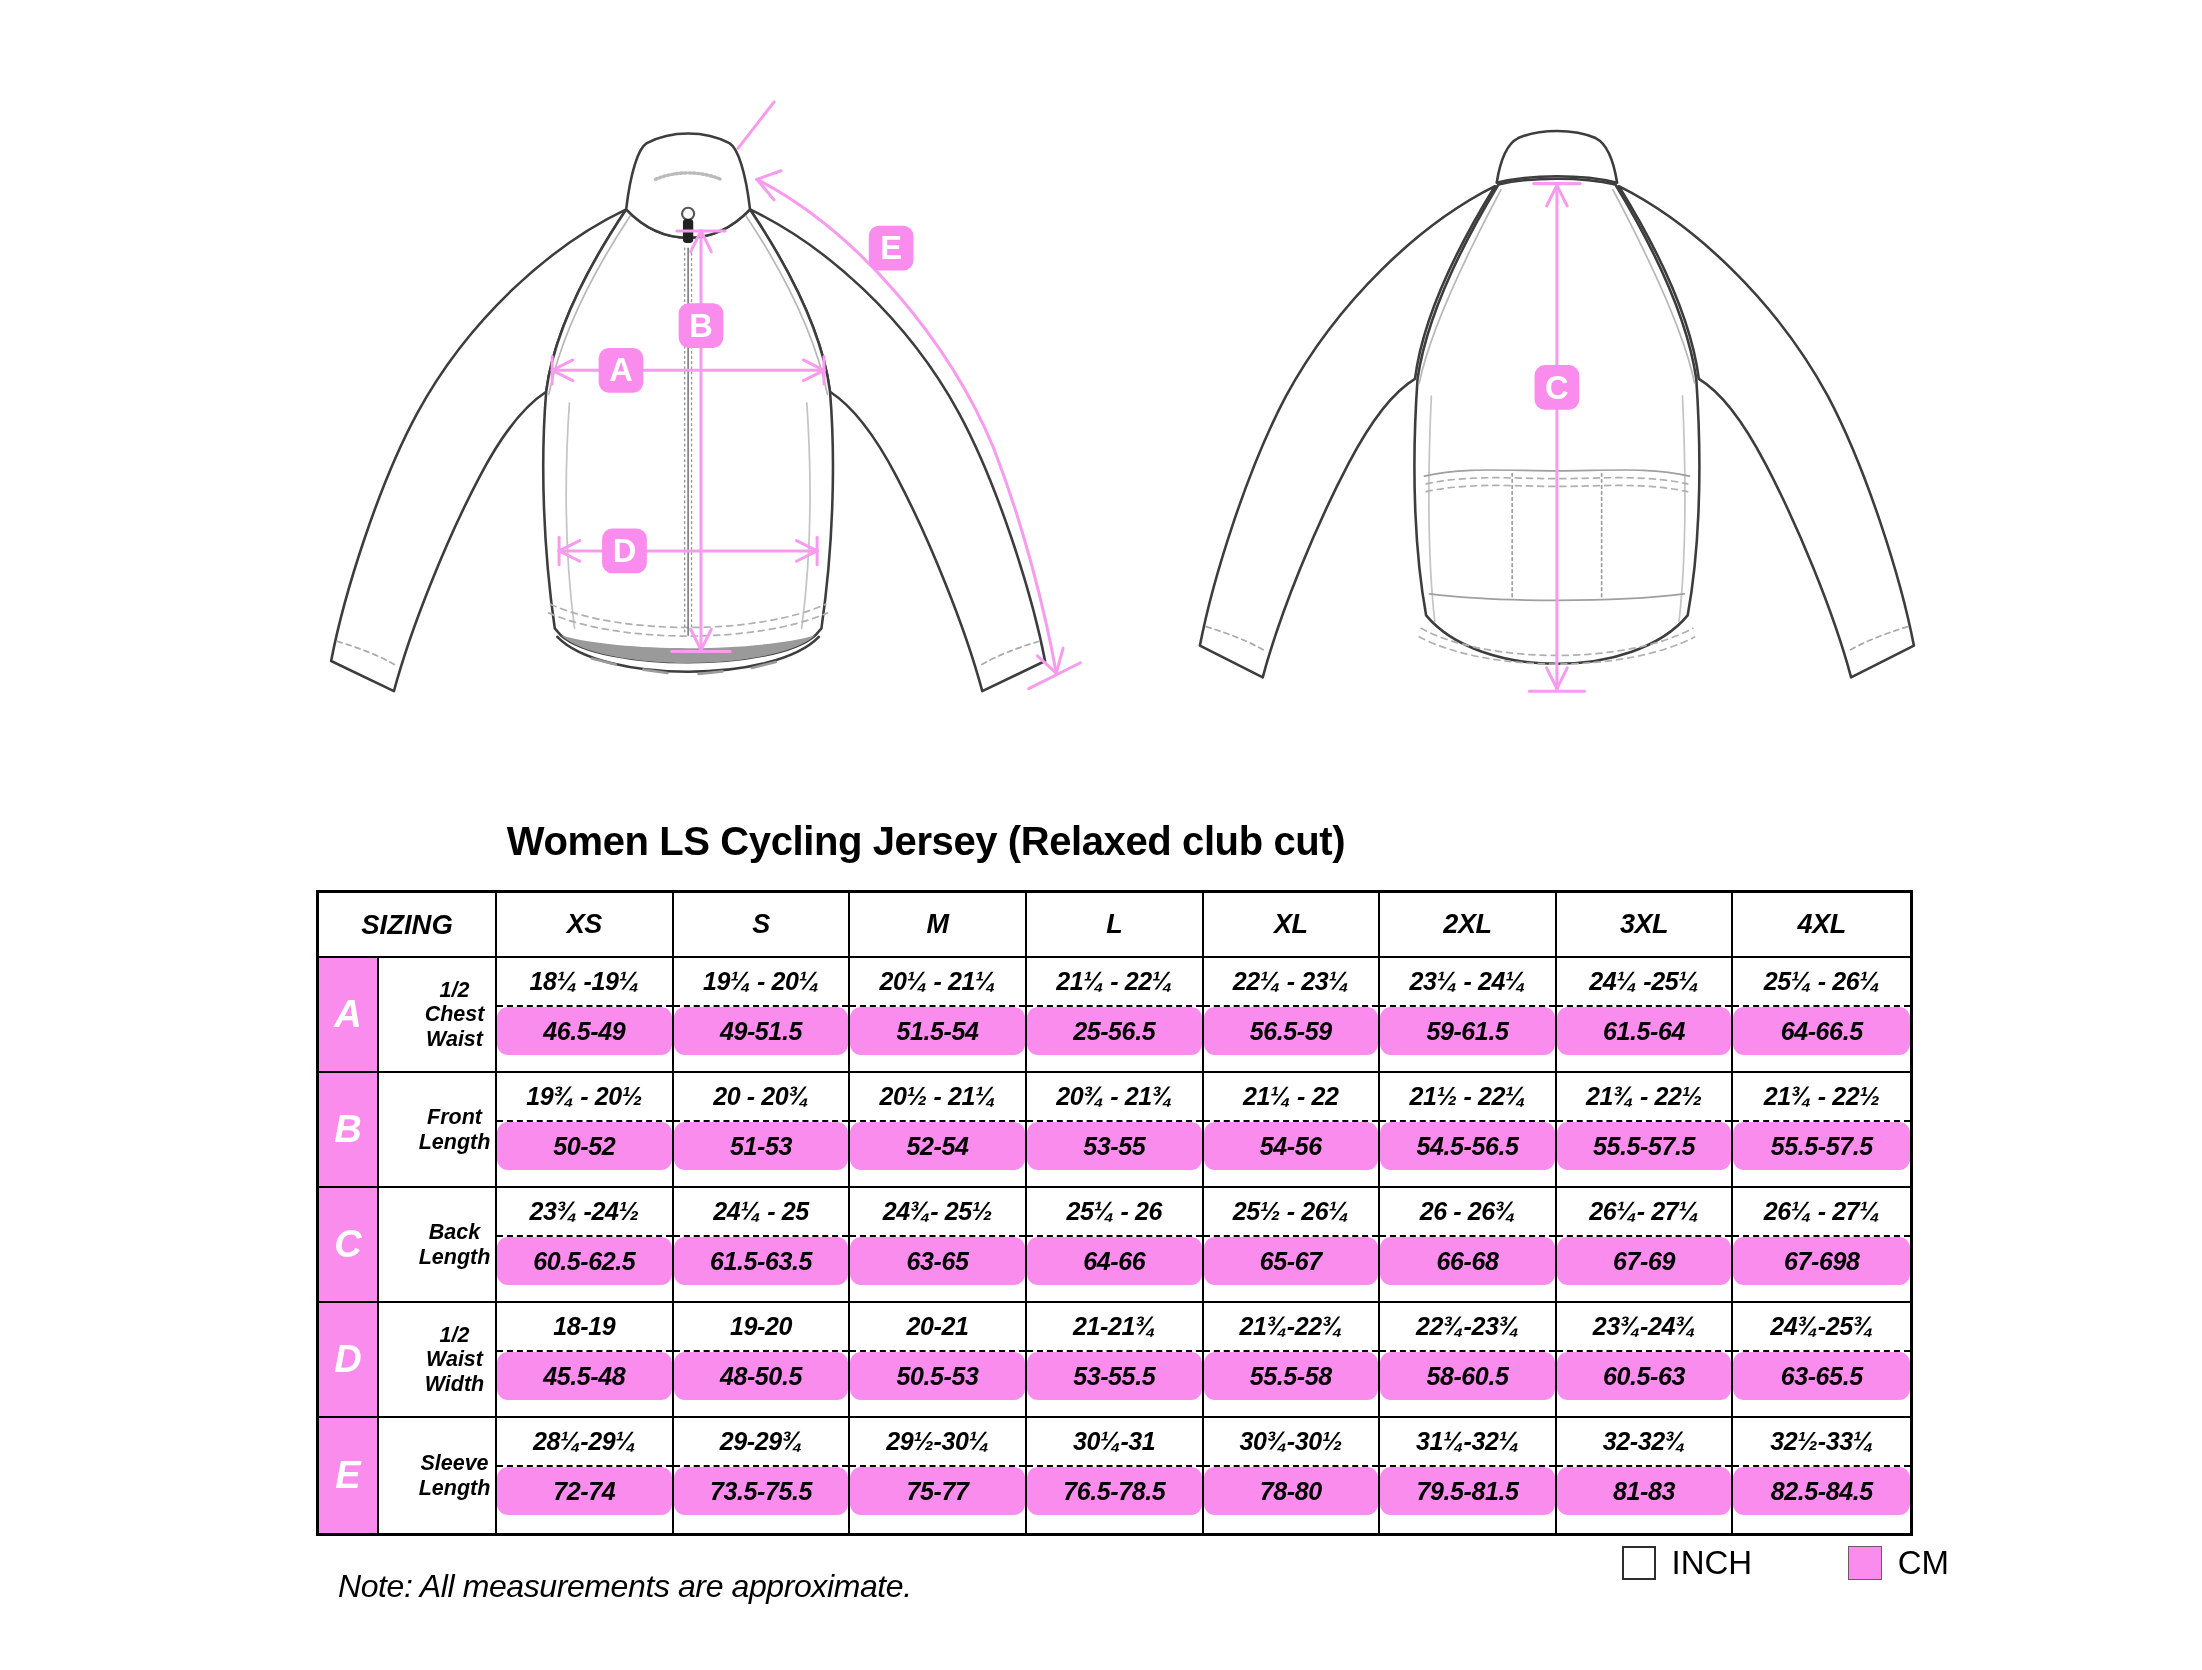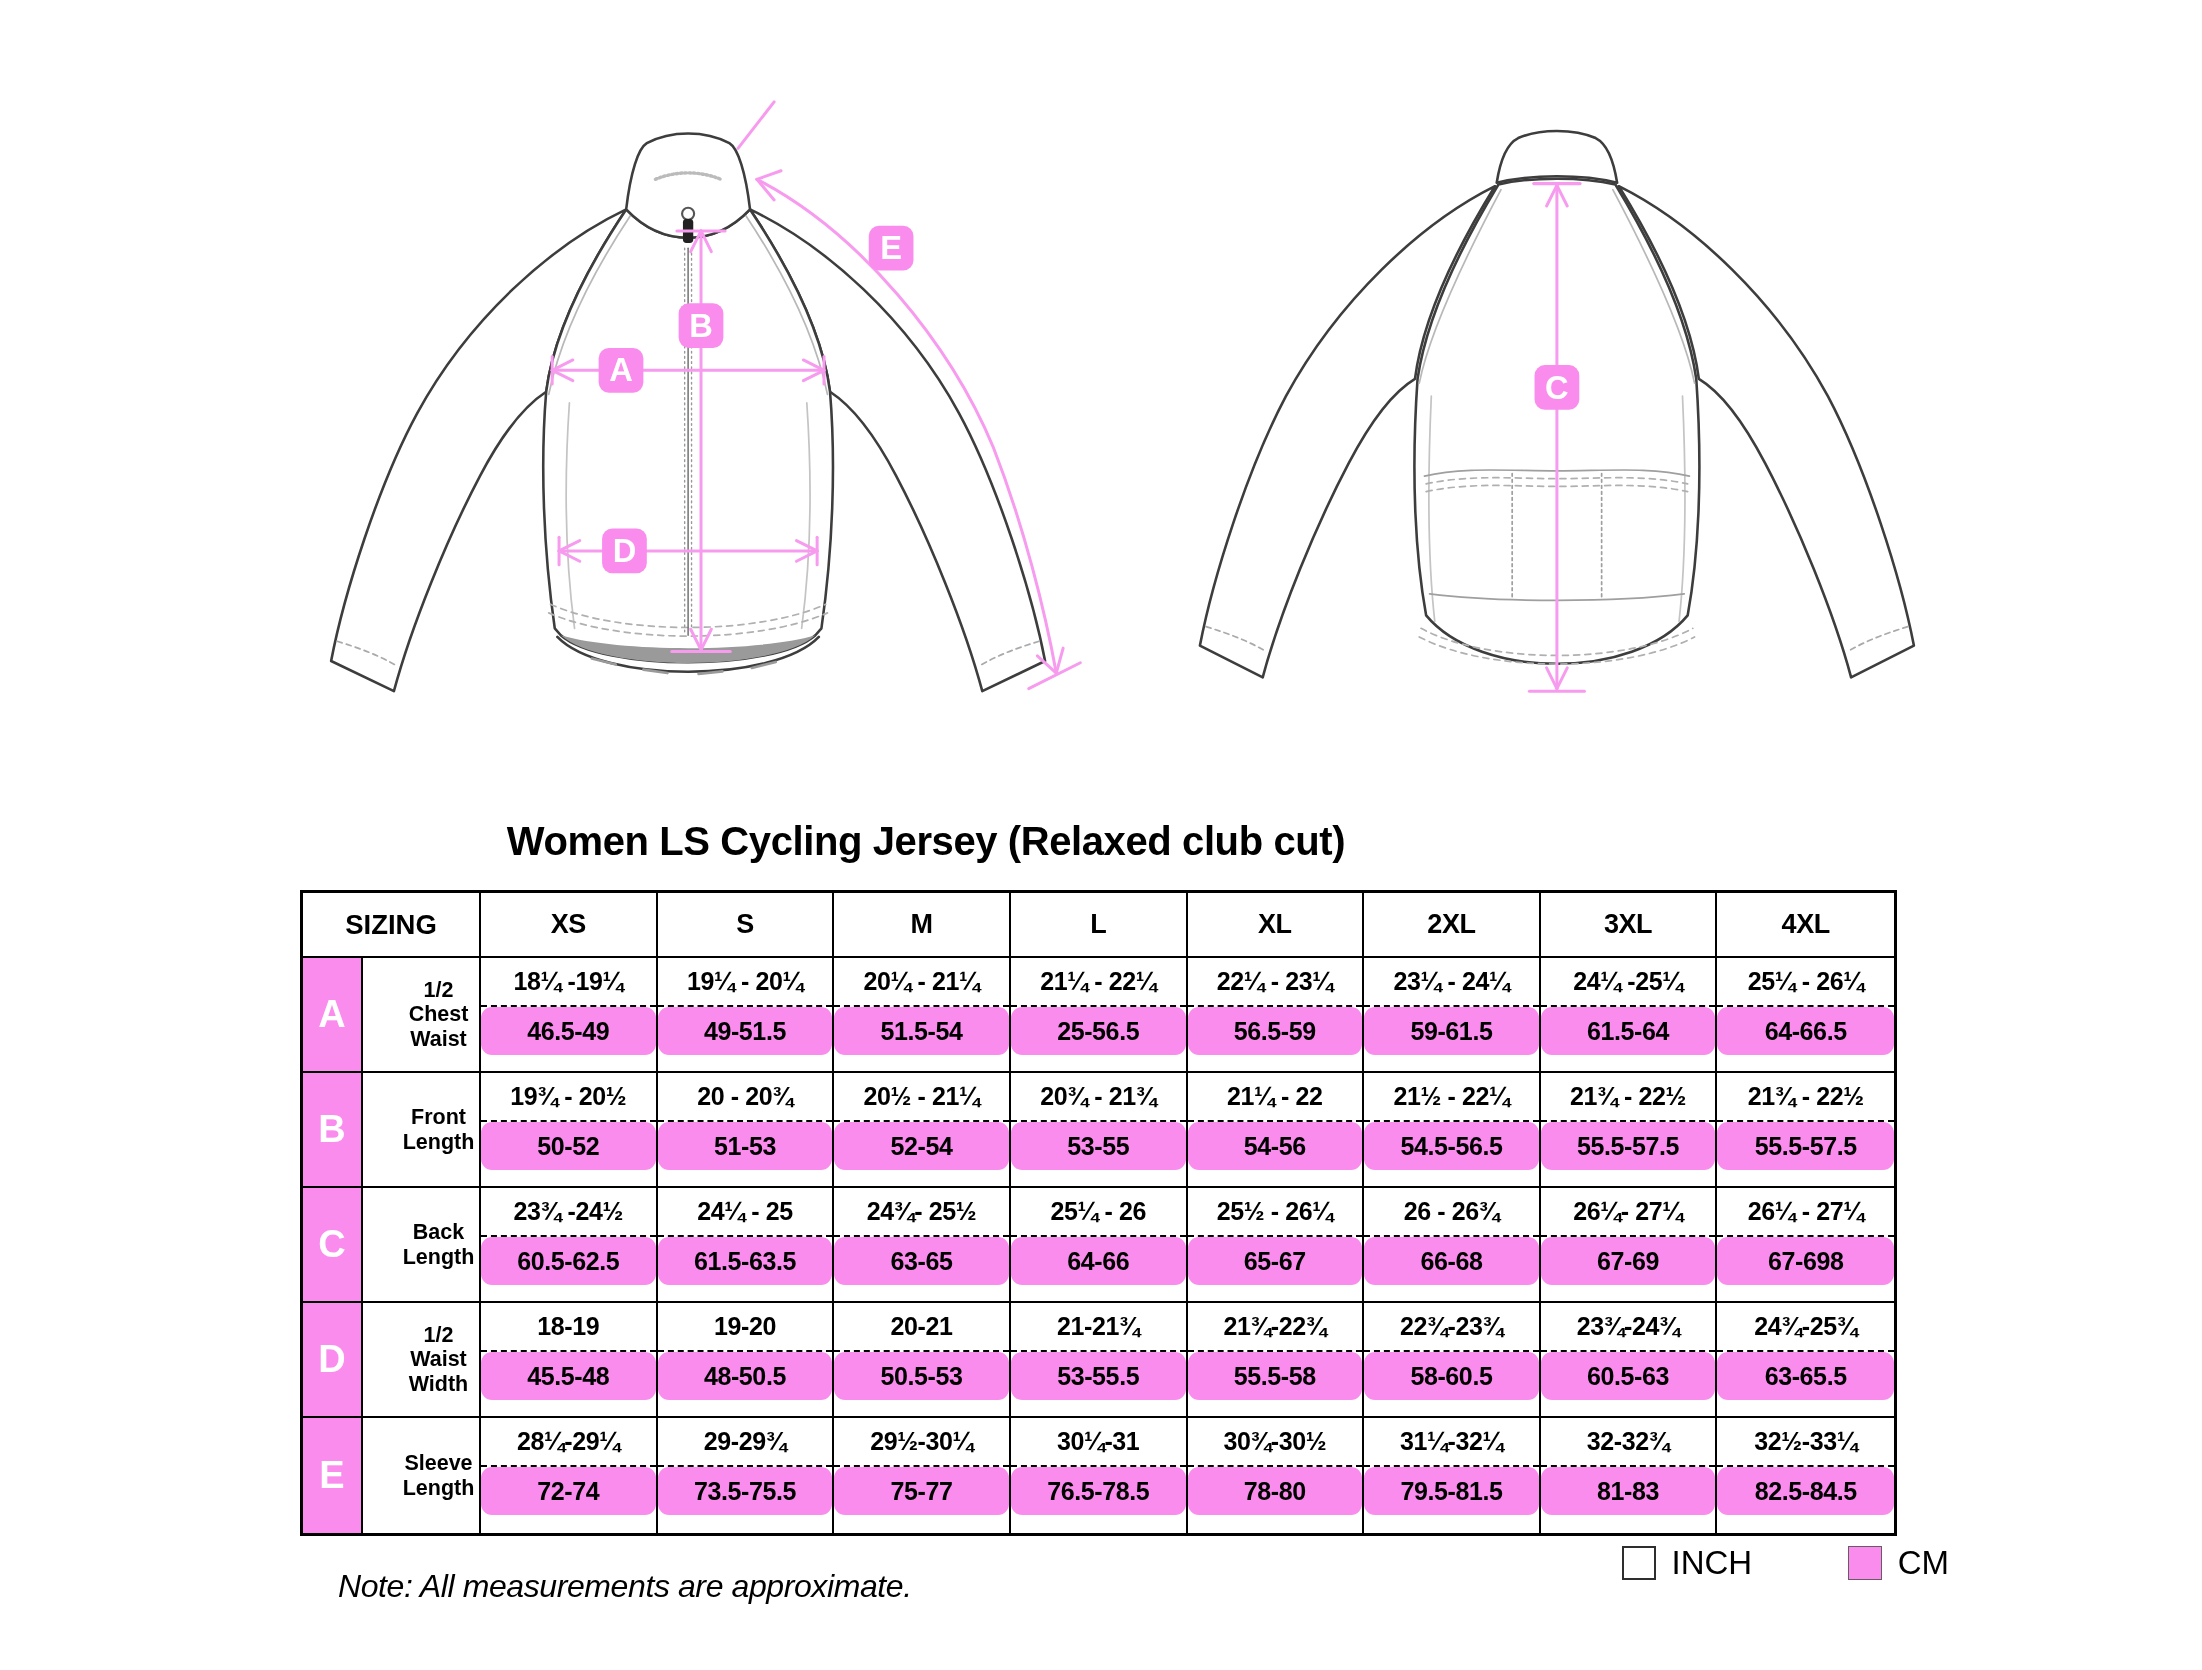--- a/index.html
+++ b/index.html
@@ -3,24 +3,24 @@
 <meta charset="utf-8">
 <style>
   html,body{margin:0;padding:0;background:#ffffff;}
   .page{position:relative;width:2203px;height:1671px;background:#ffffff;overflow:hidden;
         font-family:"Liberation Sans", sans-serif;color:#000;}
   .diagram-svg{position:absolute;left:258px;top:95px;width:1686px;height:671px;}
 
   .page-title{position:absolute;left:0;top:819px;width:1852px;text-align:center;
               font-size:40px;font-weight:700;letter-spacing:-0.4px;}
 
-  .size-table{position:absolute;left:300px;top:890px;width:1597px;box-sizing:border-box;
+  .size-table{position:absolute;left:316px;top:890px;width:1597px;box-sizing:border-box;
               border:3.4px solid #000;display:grid;
               grid-template-columns:60px 118px repeat(8,1fr);
-              grid-template-rows:65px repeat(5,115px);}
+              grid-template-rows:65px repeat(5,115px);font-style:italic;}
   .cell{box-sizing:border-box;border-right:2.6px solid #000;border-bottom:2.6px solid #000;
         display:flex;align-items:center;justify-content:center;}
   .cell.col-last{border-right:none;}
   .cell.row-last{border-bottom:none;}
   .corner{grid-column:1 / span 2;font-weight:700;font-size:27.5px;}
   .hcell{font-weight:700;font-size:27px;letter-spacing:-0.4px;}
   .lcell{background:var(--pink);color:#fff;font-weight:700;font-size:38px;}
   .ncell{font-weight:700;font-size:21.5px;line-height:1.12;text-align:center;white-space:pre-line;padding-left:35px;}
   .vcell{flex-direction:column;align-items:stretch;justify-content:flex-start;padding:0;}
   .vcell .inch{height:47px;display:flex;align-items:center;justify-content:center;

